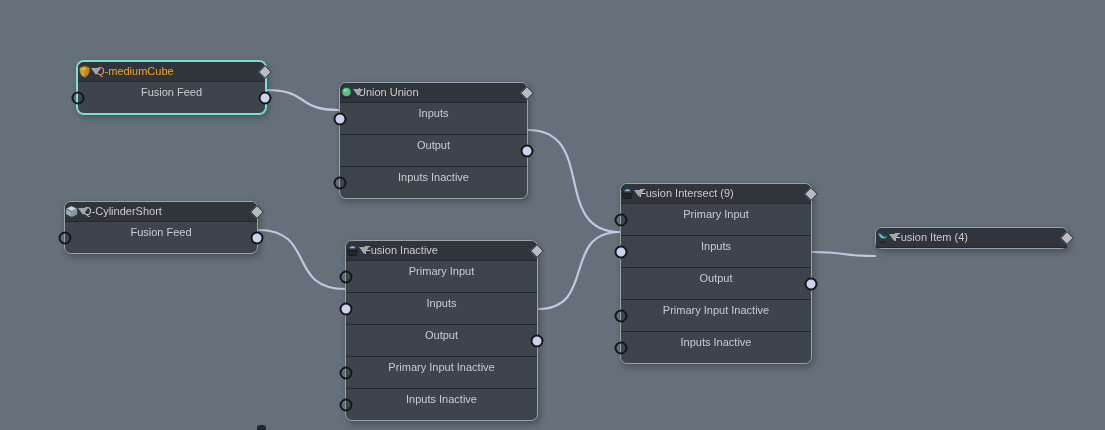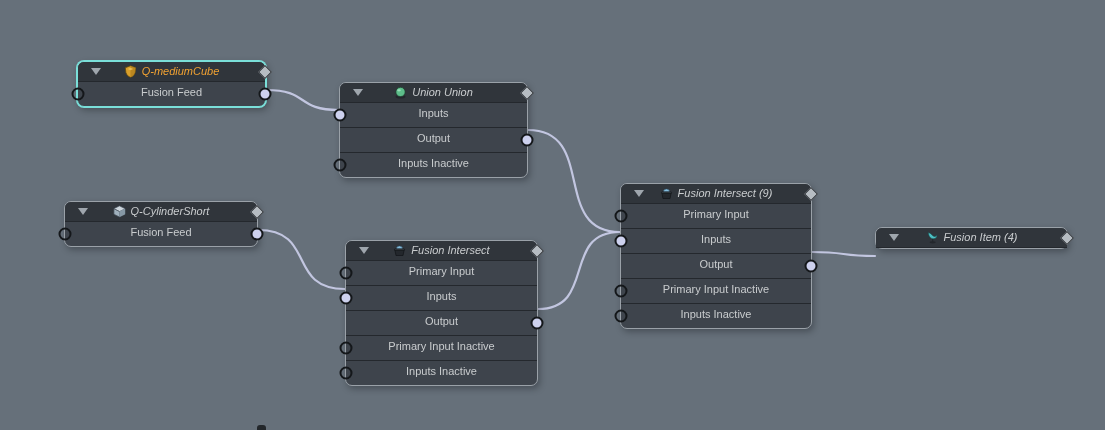--- a/index.html
+++ b/index.html
@@ -24,42 +24,42 @@
   .node.selected{
     border-color:var(--selection,#7adfd9);
     box-shadow:0 0 0 1px var(--selection,#7adfd9), 2px 3px 7px rgba(20,24,28,.4);
   }
   .node-header{
     position:relative;
     height:19px;
     background:var(--node-header,#30353b);
     border-radius:6px 6px 0 0;
     border-bottom:1px solid var(--row-divider,#24282d);
-    display:flex;align-items:center;justify-content:center;font-style:italic;
+    display:flex;align-items:center;
   }
   .node.selected .node-title{color:var(--title-selected,#f0a132);}
   .collapse-triangle{
     position:absolute;left:13px;top:6px;
     width:0;height:0;
     border-left:5px solid transparent;
     border-right:5px solid transparent;
     border-top:7px solid #9fa6ad;
   }
   .node-icon{width:13px;height:13px;margin-right:5px;flex:0 0 auto;display:block;}
   .node-title{white-space:nowrap;line-height:19px;}
   .header-diamond{
     position:absolute;right:0;top:50%;
     width:8px;height:8px;
     transform:translate(50%,-50%) rotate(45deg);
     background:var(--diamond-fill,#b6bcc2);
     border:1px solid #2b2f34;
   }
   .node-row{
     position:relative;
-    height:24px;line-height:20px;
+    height:31px;line-height:20px;
     text-align:center;
     border-bottom:1px solid var(--row-divider,#24282d);
     white-space:nowrap;
   }
   .node-row:last-child{border-bottom:none;border-radius:0 0 6px 6px;}
   .socket{
     position:absolute;top:50%;
     width:13px;height:13px;
     box-sizing:border-box;
     border:2px solid var(--socket-ring,#14171a);
@@ -151,21 +151,21 @@
   </div>
 
   <div class="node" style="left: 345px; top: 240px; width: 193px;">
     <div class="node-header">
       <span class="collapse-triangle"></span>
       <svg class="node-icon" viewBox="0 0 14 14">
         <path d="M3.6 5.5 A3.4 3.4 0 0 1 10.4 5.5 Z" fill="#86bedf" stroke="#2c4a5e" stroke-width="0.6"></path>
         <path d="M2 6.4 L12 6.4 L10.8 12.4 L3.2 12.4 Z" fill="#23272c" stroke="#101316" stroke-width="0.7"></path>
         <rect x="1.6" y="5.2" width="10.8" height="1.6" rx="0.8" fill="#3a4047" stroke="#101316" stroke-width="0.6"></rect>
       </svg>
-      <span class="node-title">Fusion Intersect</span>
+      <span class="node-title">Fusion Inactive</span>
       <span class="header-diamond"></span>
     </div>
     <div class="node-row">
       <span class="socket left open"></span>
       <span>Primary Input</span>
     </div>
     <div class="node-row">
       <span class="socket left connected"></span>
       <span>Inputs</span>
     </div>

